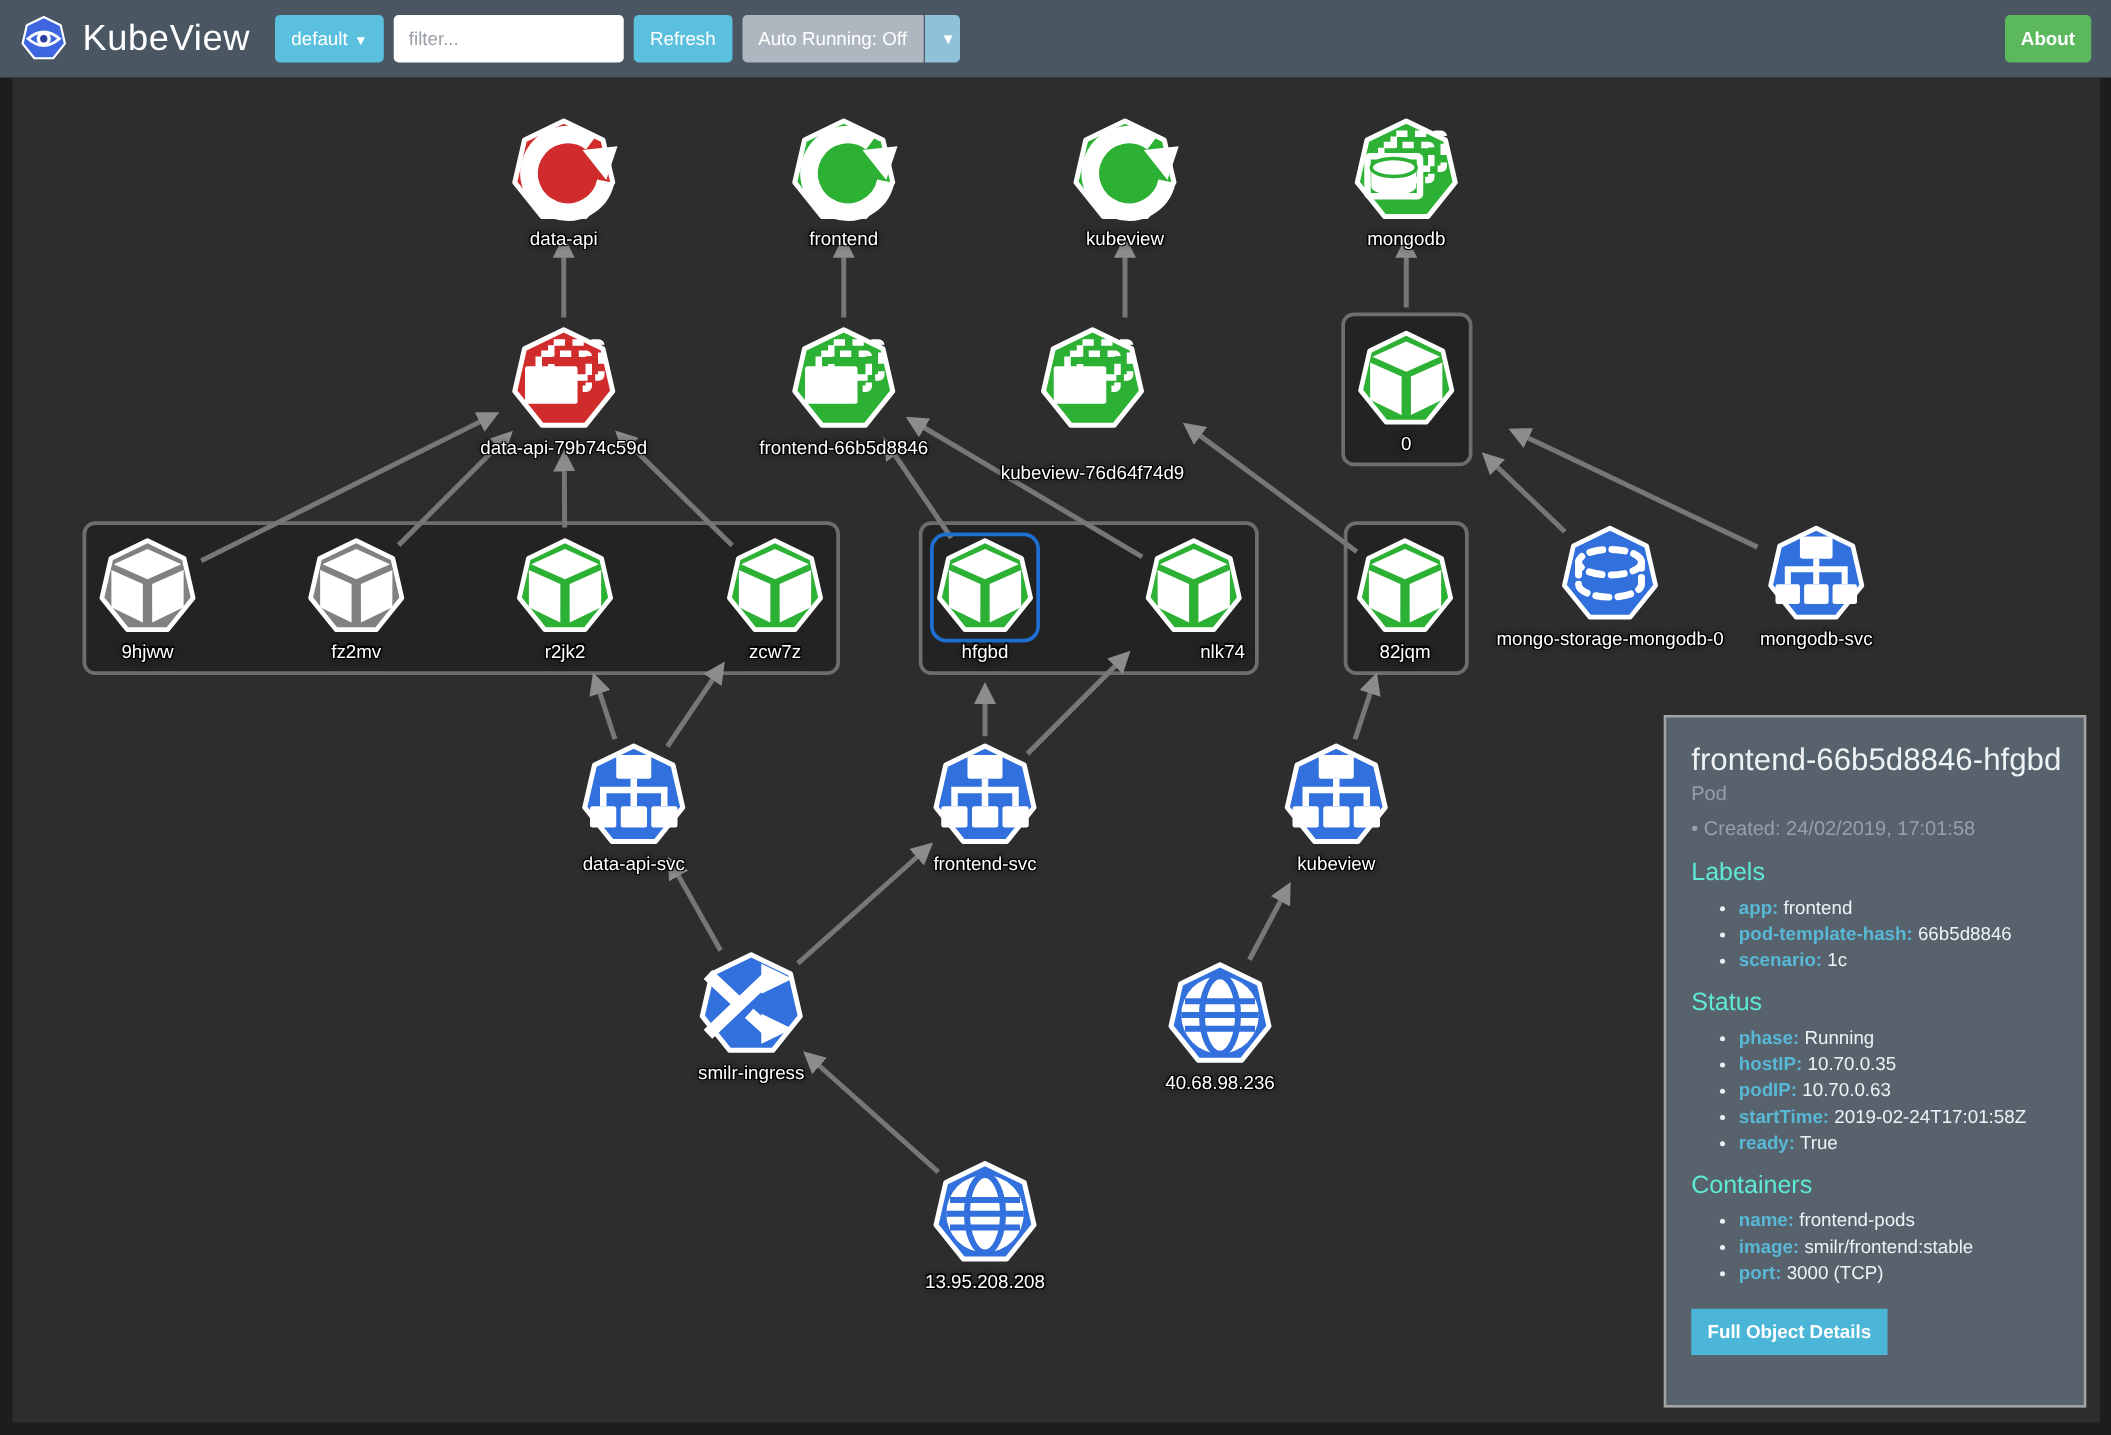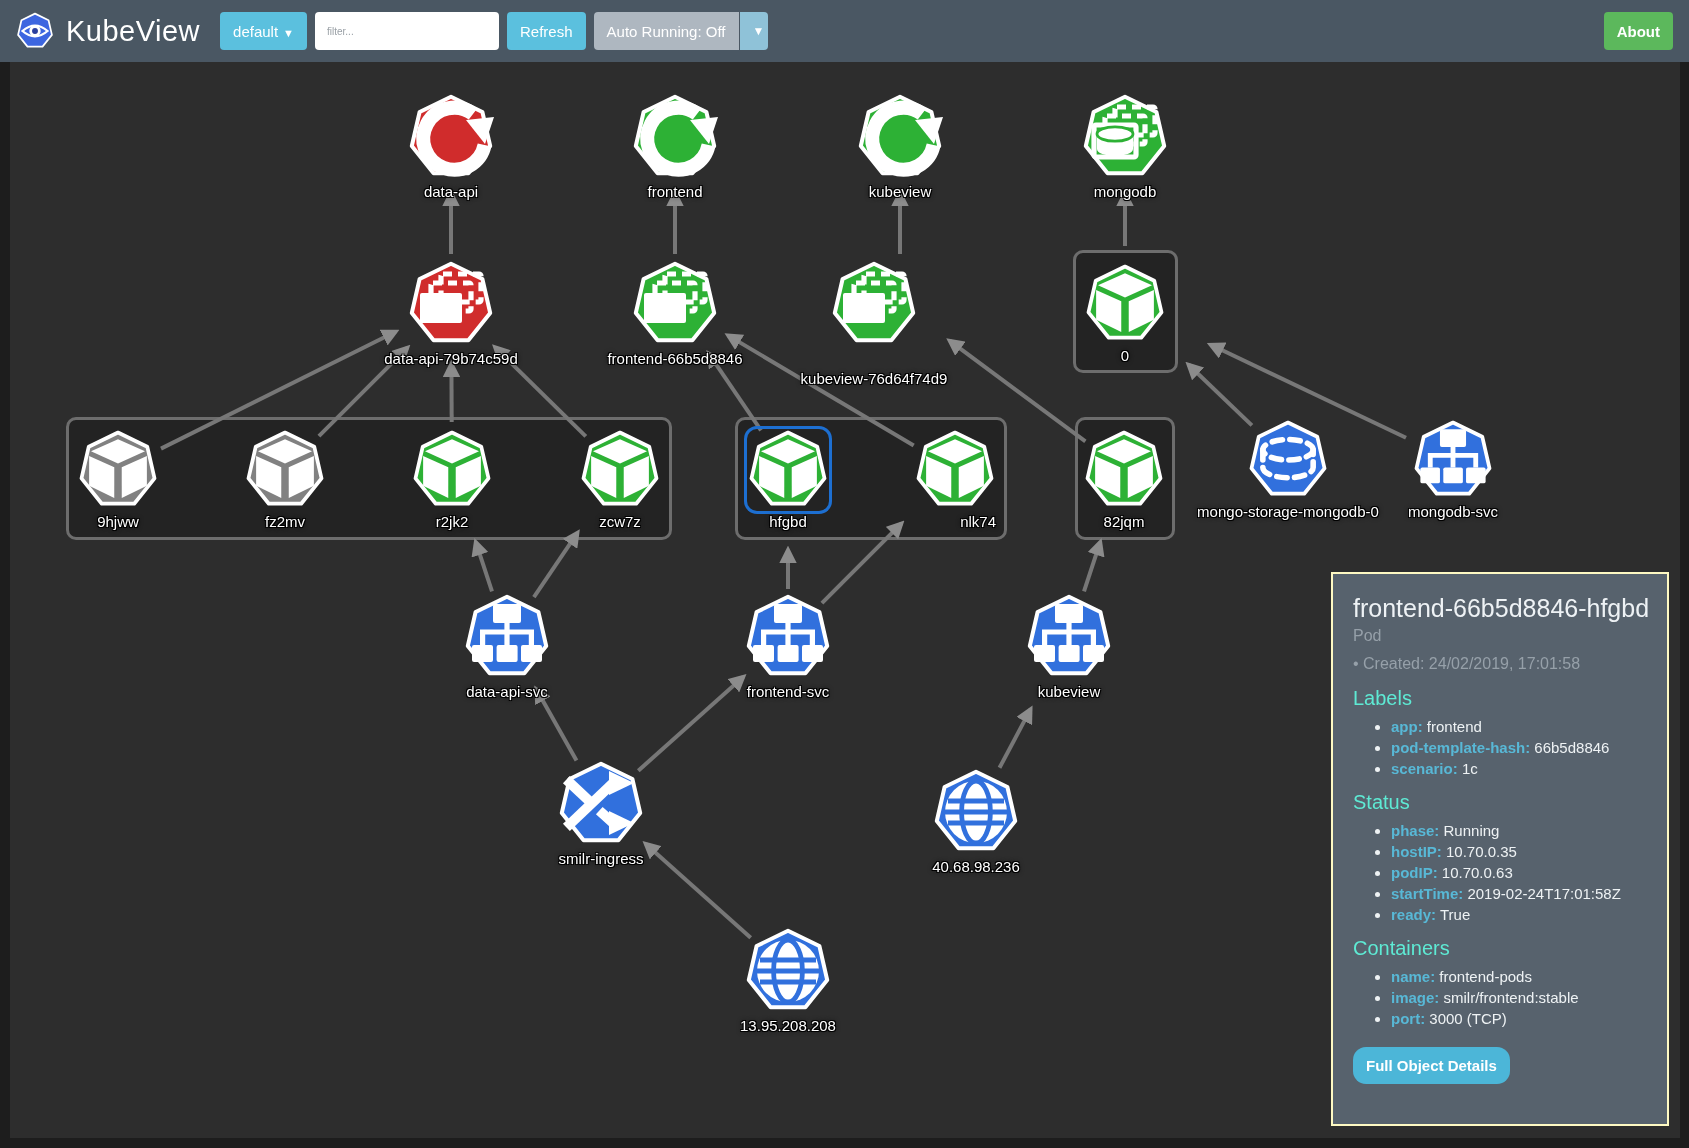--- a/index.html
+++ b/index.html
@@ -10,52 +10,52 @@
   .navbar { position:absolute; left:0; top:0; width:1689px; height:62px;
             background:#4a5763; display:flex; align-items:center; padding:0 16px; z-index:50; }
   .brand-logo { width:38px; height:38px; margin-right:12px; flex:none; }
   .brand-title { color:#fff; font-size:29px; font-weight:400; letter-spacing:0.5px; margin-right:20px; }
   .nav-btn { height:38px; border:none; border-radius:4px; color:#fff; font-size:15px;
              font-family:"Liberation Sans",sans-serif; padding:0 13px; cursor:pointer; }
   .btn-info { background:#5bc0de; }
   .btn-muted { background:#aeb7c0; border-radius:4px 0 0 4px; }
   .btn-caret { background:#8fc2d8; width:28px; border-radius:0 4px 4px 0; margin-left:1px; font-size:12px; }
   .filter-input { height:38px; width:184px; border:none; border-radius:4px; margin:0 8px;
-                  padding:0 12px; font-size:10px; font-family:"Liberation Sans",sans-serif; color:#444; }
+                  padding:0 12px; font-size:15px; font-family:"Liberation Sans",sans-serif; color:#444; }
   .filter-input::placeholder { color:#9aa0a6; }
   .spacer { flex:1; }
   .btn-about { background:#5cb85c; font-weight:700; }
   .caret-inline { font-size:11px; margin-left:5px; }
 
   
   #canvas { position:absolute; left:10px; top:62px; width:1670px; height:1076px;
             background:#2d2d2d; overflow:hidden; }
   .group { position:absolute; border:3px solid #6d6d6d; border-radius:10px;
            background:rgba(0,0,0,0.22); z-index:1; }
   svg.edges { position:absolute; left:0; top:0; z-index:2; }
   .node { position:absolute; z-index:3; display:flex; flex-direction:column; align-items:center; cursor:pointer; }
   .node svg { display:block; }
   .node.selected > svg { border-radius:10px; box-shadow:0 0 0 3px #1d6fd1; }
   .nlabel { margin-top:2px; color:#fff; font-size:15px; white-space:nowrap;
             text-shadow:-1px -1px 0 #000, 1px -1px 0 #000, -1px 1px 0 #000, 1px 1px 0 #000, 0 0 5px #000; }
 
   
   .panel { position:absolute; left:1321px; top:510px; width:338px; height:554px;
-           background:#57626d; border:2px solid #fef9c3; z-index:10;
+           background:#57626d; border:2px solid #a3a3a3; z-index:10;
            padding:14px 36px 16px 20px; color:#e9edf0; overflow:hidden; }
   .panel h1 { font-size:25px; font-weight:400; color:#eef2f5; margin-top:6px; white-space:nowrap; }
   .panel .kind { color:#96a0a9; font-size:16px; margin-top:4px; }
   .panel .created { color:#96a0a9; font-size:16px; margin-top:10px; }
   .panel .created::before { content:"• "; }
   .panel h3 { font-size:20px; font-weight:400; color:#5eead4; margin-top:14px; }
   .panel ul { margin:8px 0 4px 38px; }
   .panel li { font-size:15px; margin:4px 0; color:#eef2f4; }
   .panel .k { color:#58b8d6; font-weight:700; }
   .panel .v { color:#eef2f4; }
-  .details-btn { margin-top:16px; background:#4cb6d8; border:none; border-radius:13px;
+  .details-btn { margin-top:16px; background:#4cb6d8; border:none; border-radius:0;
                  color:#fff; font-size:15px; font-weight:700; padding:10px 13px;
                  font-family:"Liberation Sans",sans-serif; cursor:pointer; }
 </style>
 </head>
 <body>
 
 <div class="navbar">
   <svg class="brand-logo" viewBox="0 0 44 44">
     <polygon points="22,1.9 37.7,9.5 41.6,26.5 30.7,40.1 13.3,40.1 2.4,26.5 6.3,9.5" fill="#3d66e0" stroke="#fff" stroke-width="2" stroke-linejoin="round"></polygon>
     <path d="M7.5 22 Q22 9.5 36.5 22 Q22 34.5 7.5 22 Z" fill="none" stroke="#fff" stroke-width="2.6"></path>

